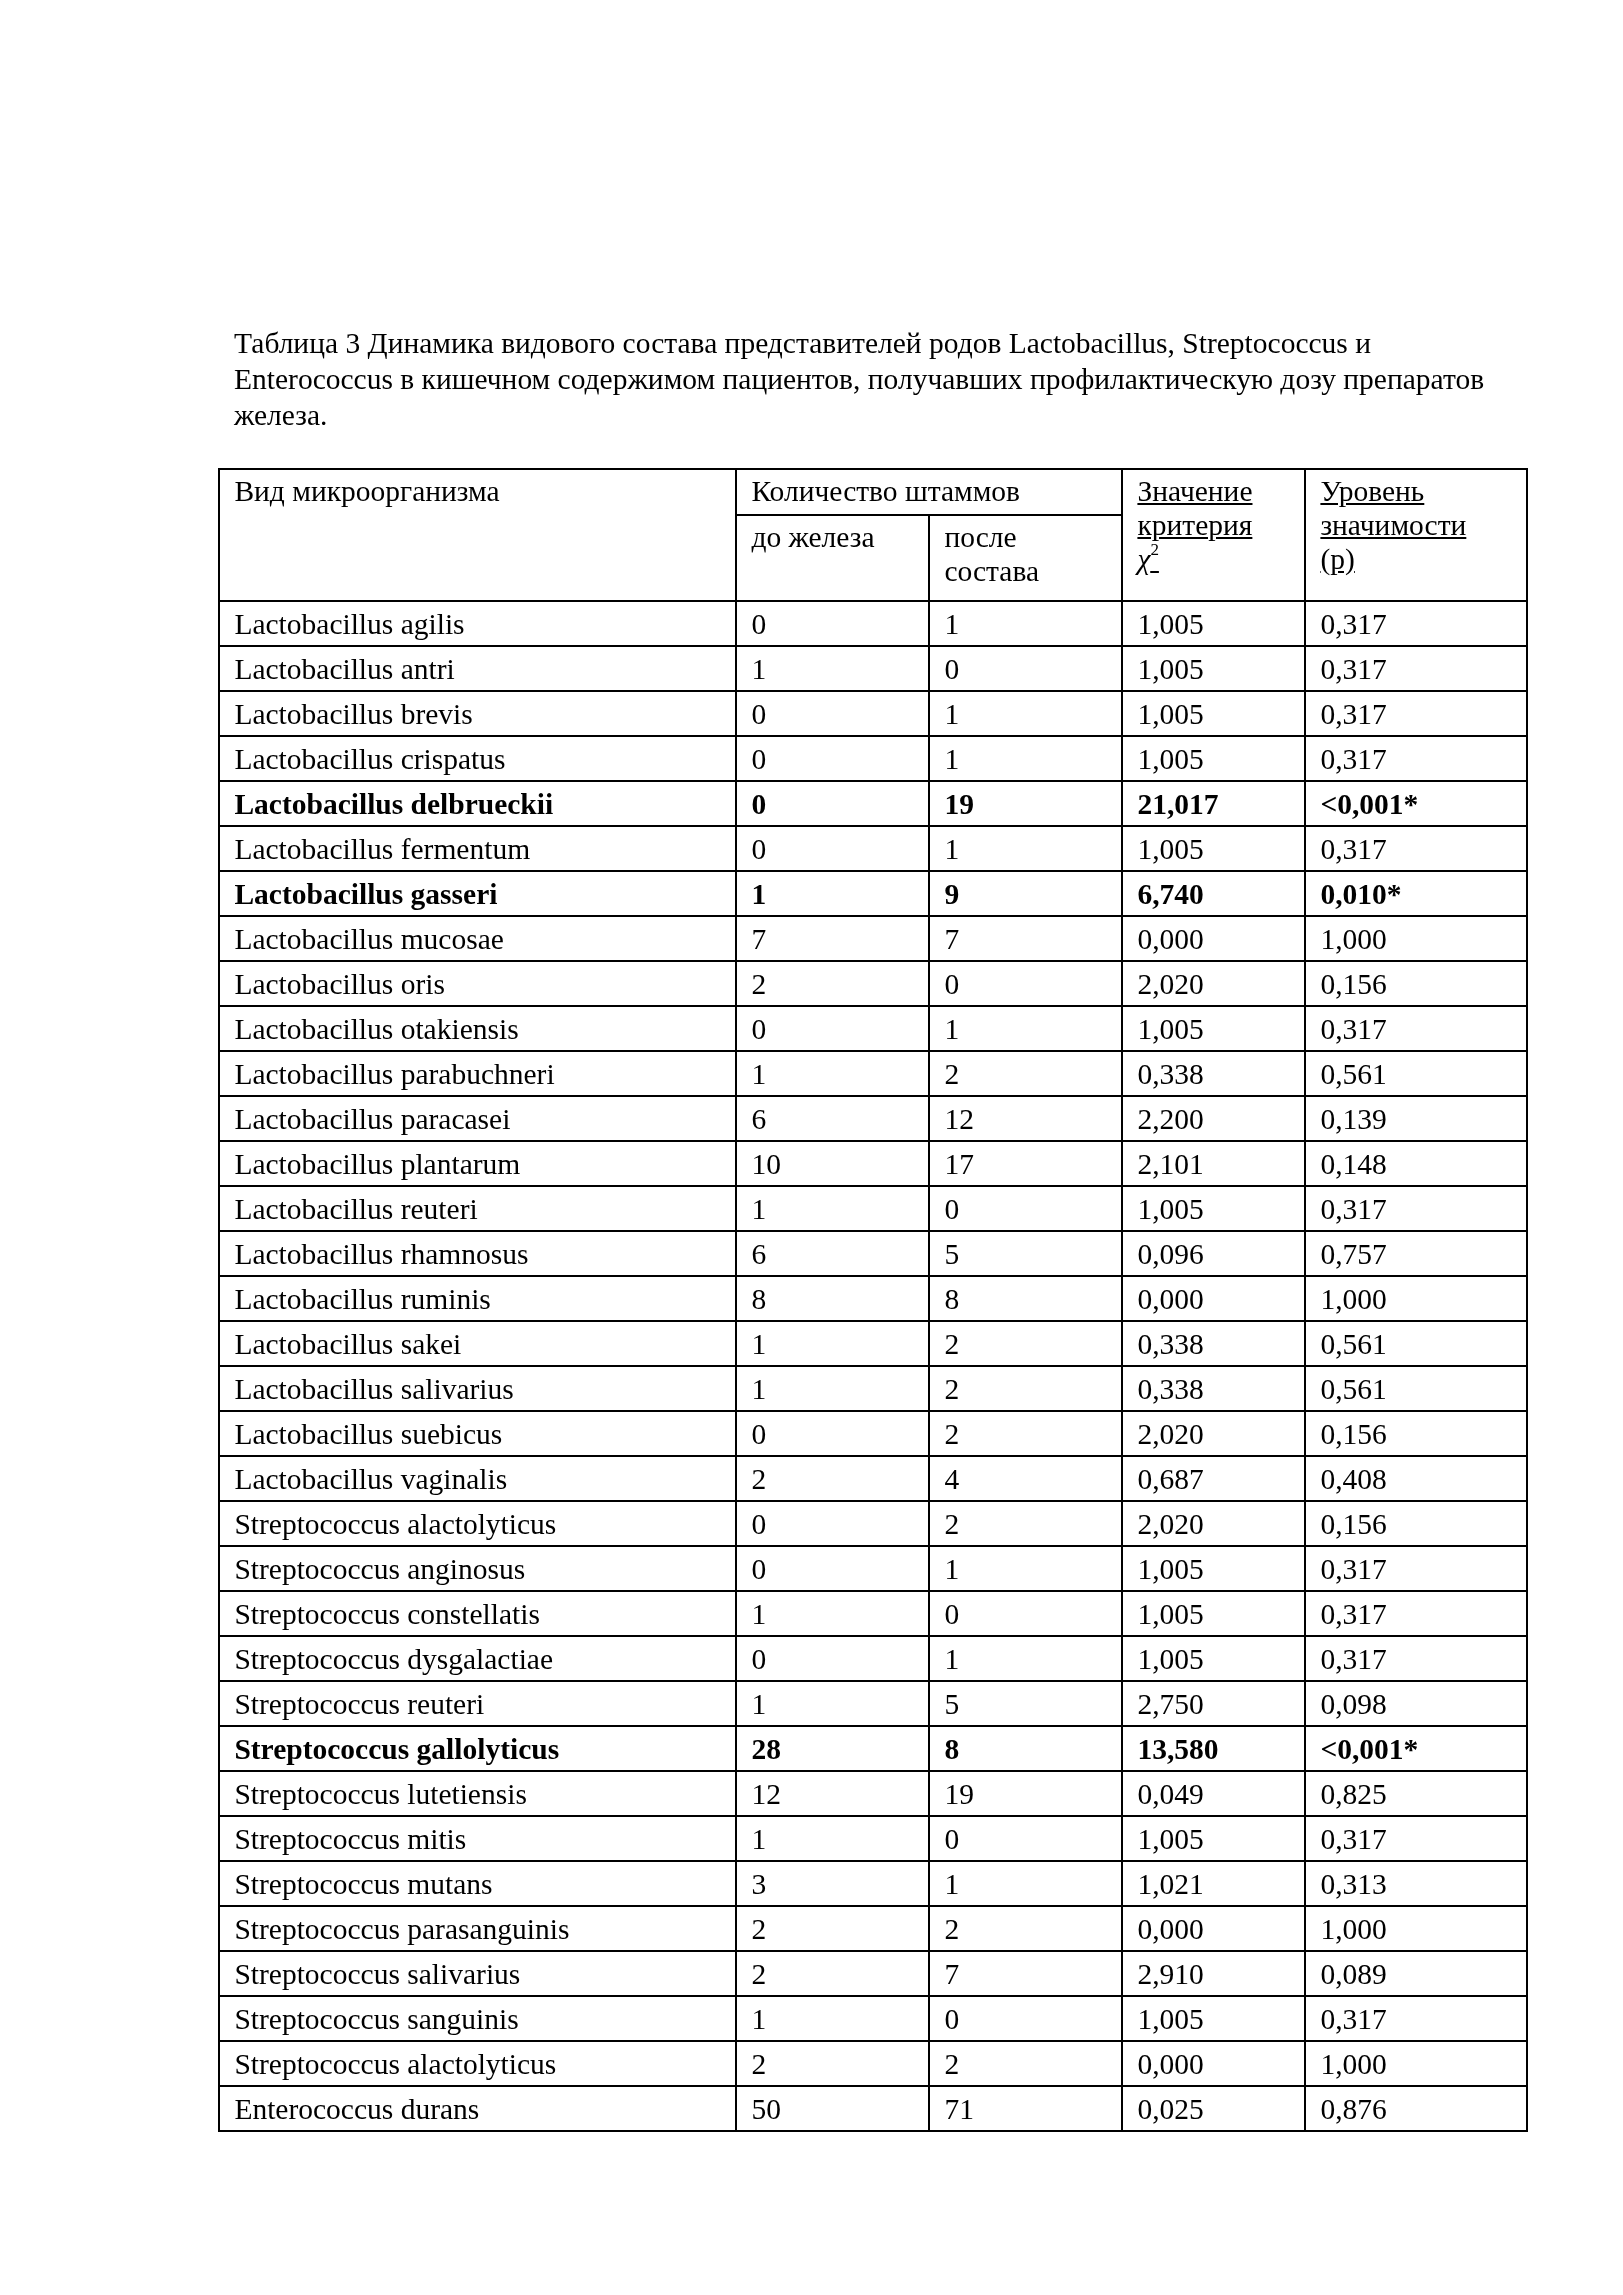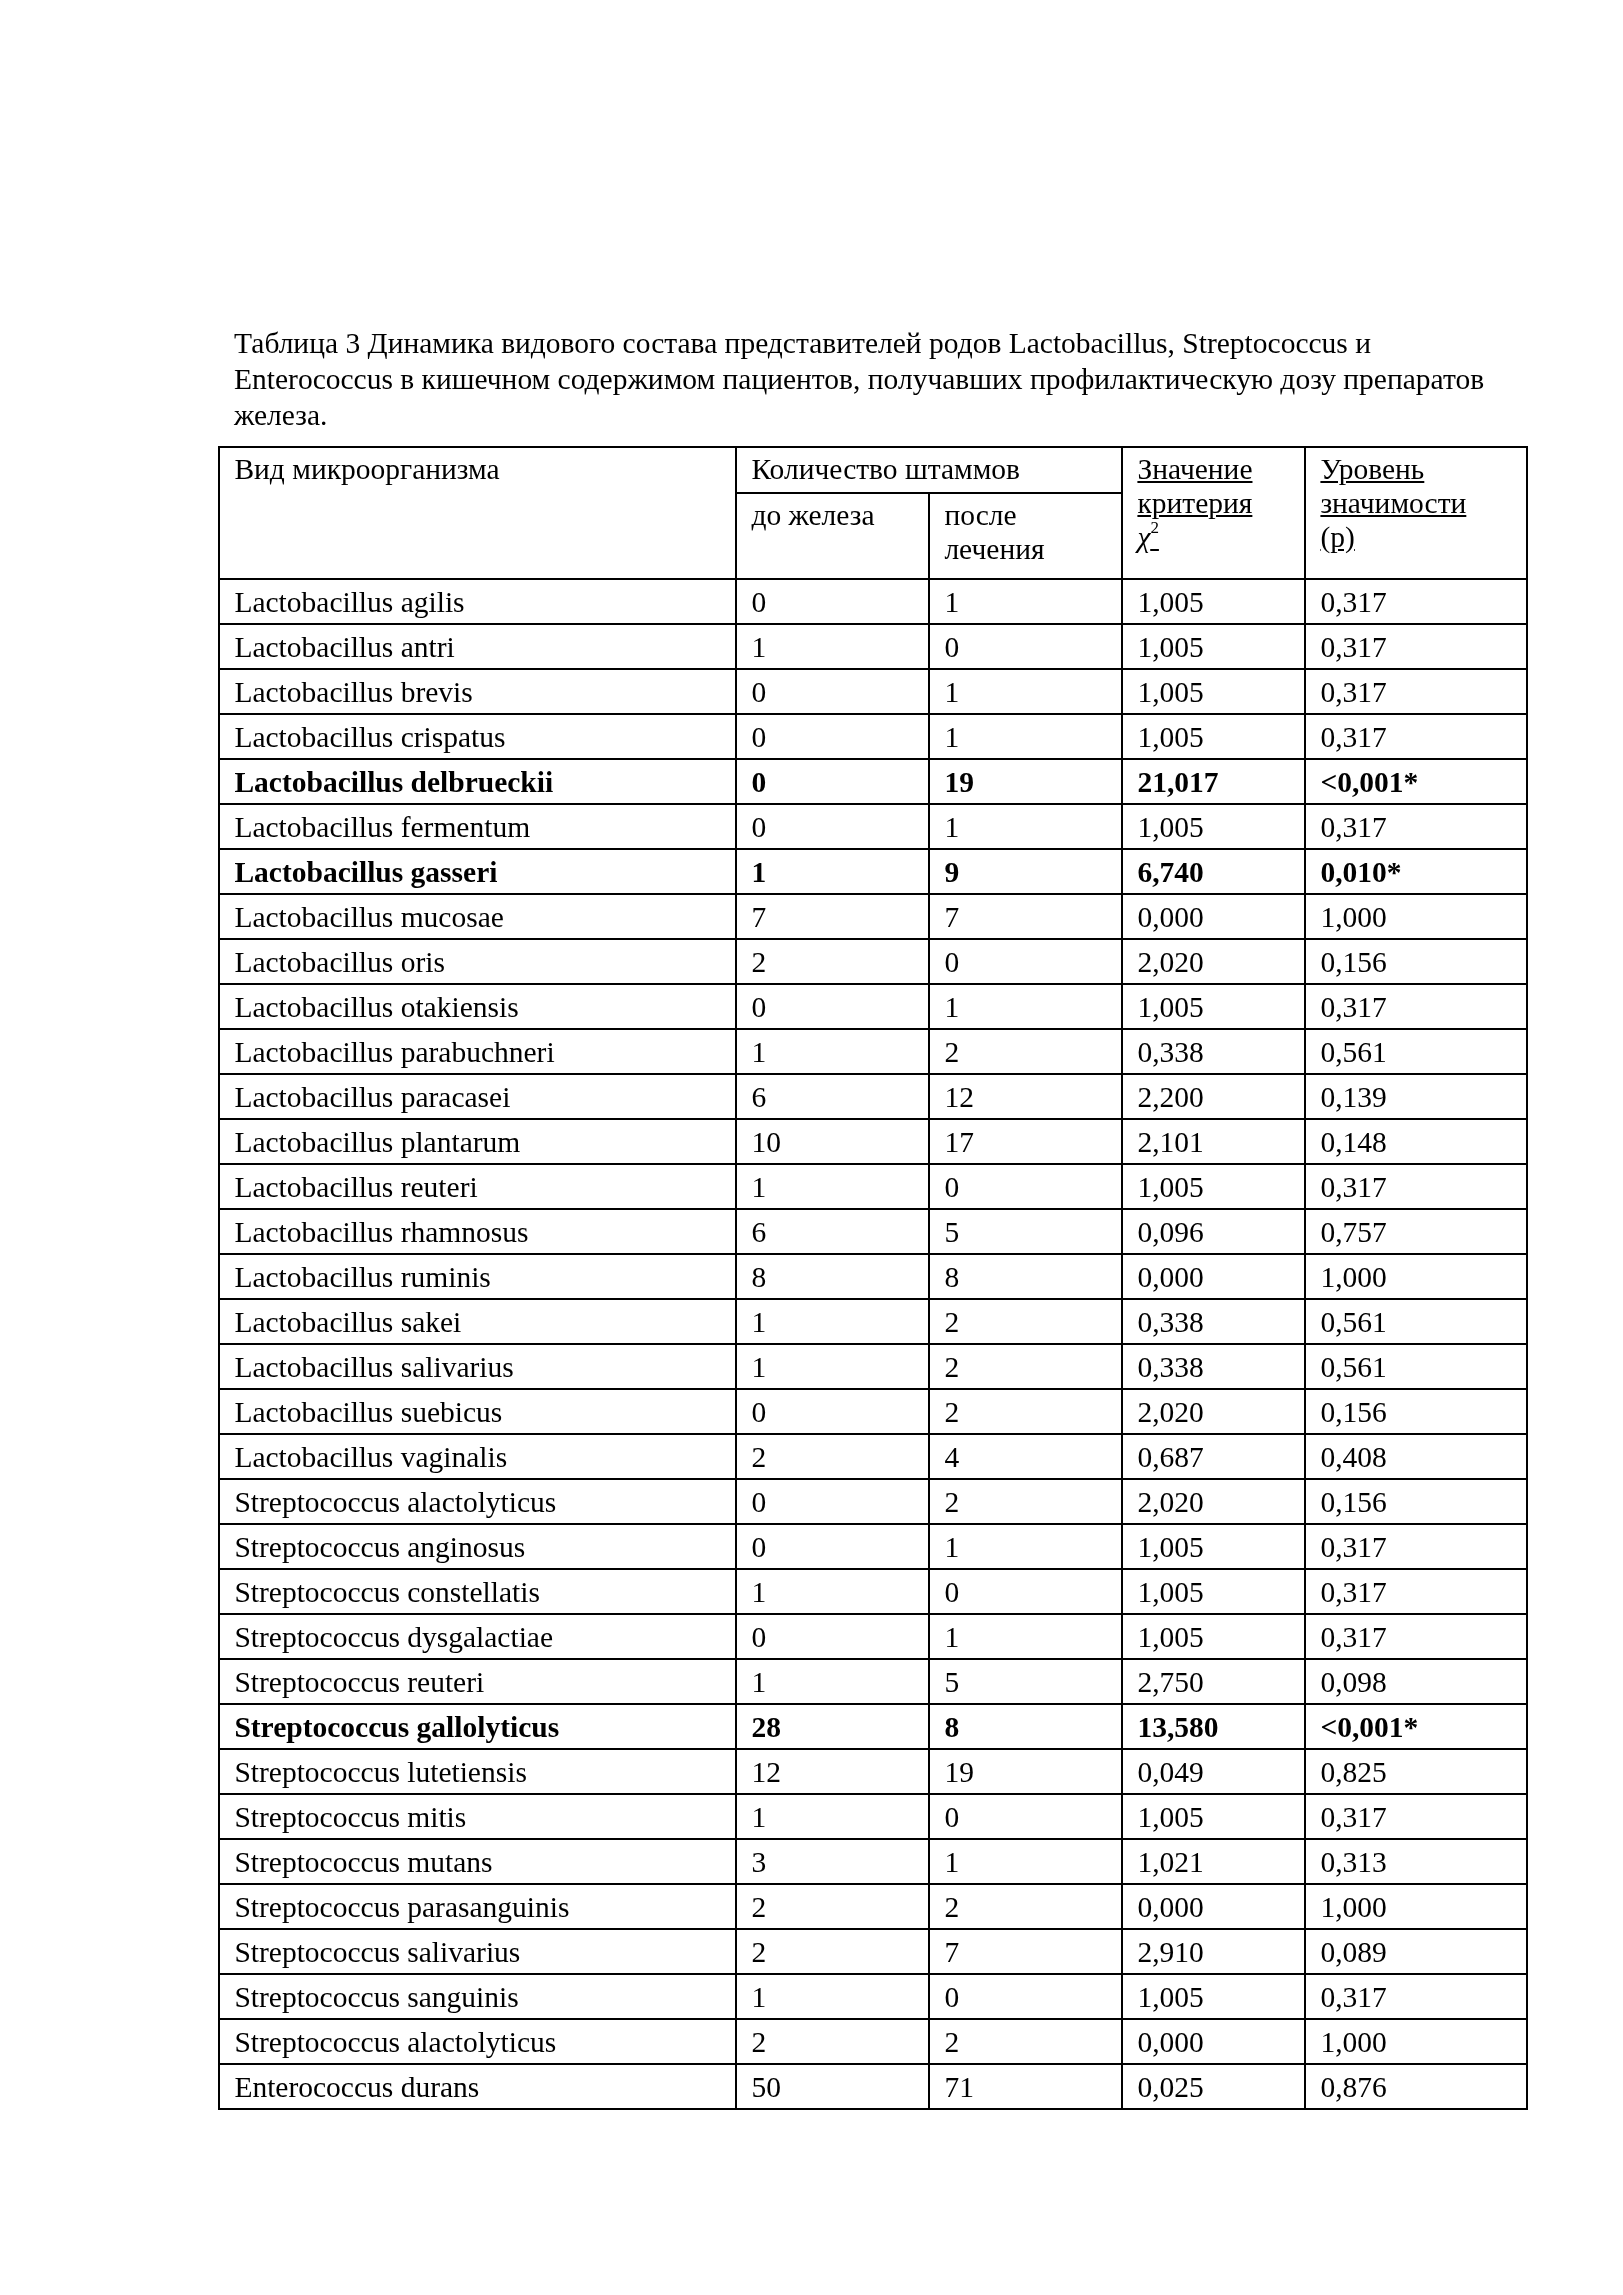--- a/index.html
+++ b/index.html
@@ -1,20 +1,20 @@
 <!DOCTYPE html>
 <html style="font-size:10.5px"><head>
 <meta charset="utf-8">
 <style>
   html, body { margin: 0; padding: 0; background: #ffffff; }
   body { width: 1623px; height: 2295px; position: relative; overflow: hidden;
          font-family: "Liberation Serif", "DejaVu Serif", serif; color: #000; }
   .caption { position: absolute; left: 234px; top: 325px; width: 1283px;
              font-size: 29.5px; line-height: 36px; color: #000000; }
-  table.data { position: absolute; left: 218px; top: 446px; border-collapse: collapse;
+  table.data { position: absolute; left: 218px; top: 468px; border-collapse: collapse;
                table-layout: fixed; width: 1308px; }
   table.data td, table.data th { border: 2px solid #000; font-weight: normal; text-align: left;
                vertical-align: top; font-size: 29.5px; line-height: 34px; padding: 3.9px 0 0 14.4px;
                box-sizing: border-box; white-space: nowrap; overflow: hidden; }
   table.data { border: 2.6px solid #000; }
   table.data tr.body-row td { height: 45px; padding-top: 4.6px; }
   tr.hdr1 th { height: 46px; }
   tr.hdr2 th { height: 86px; }
   th.multi { white-space: normal; line-height: 43px; padding-top: 1.3px; text-decoration: underline; }
   th.sub { line-height: 43px; padding-top: 1.3px; white-space: normal; }
@@ -37,21 +37,21 @@
   </colgroup>
   <thead>
     <tr class="hdr1">
       <th rowspan="2">Вид микроорганизма</th>
       <th colspan="2">Количество штаммов</th>
       <th rowspan="2" class="multi chi"><span>Значение</span><br><span>критерия</span><br><i>χ</i><sup>2</sup></th>
       <th rowspan="2" class="multi"><span>Уровень</span><br><span>значимости</span><br><span>(p)</span></th>
     </tr>
     <tr class="hdr2">
       <th class="sub">до железа</th>
-      <th class="sub"><span>после</span><br><span>лечения</span></th>
+      <th class="sub"><span>после</span><br><span>состава</span></th>
     </tr>
   </thead>
   <tbody id="rows">
       <tr class="body-row">
         <td>Lactobacillus agilis</td>
         <td>0</td>
         <td>1</td>
         <td>1,005</td>
         <td>0,317</td>
       </tr>

